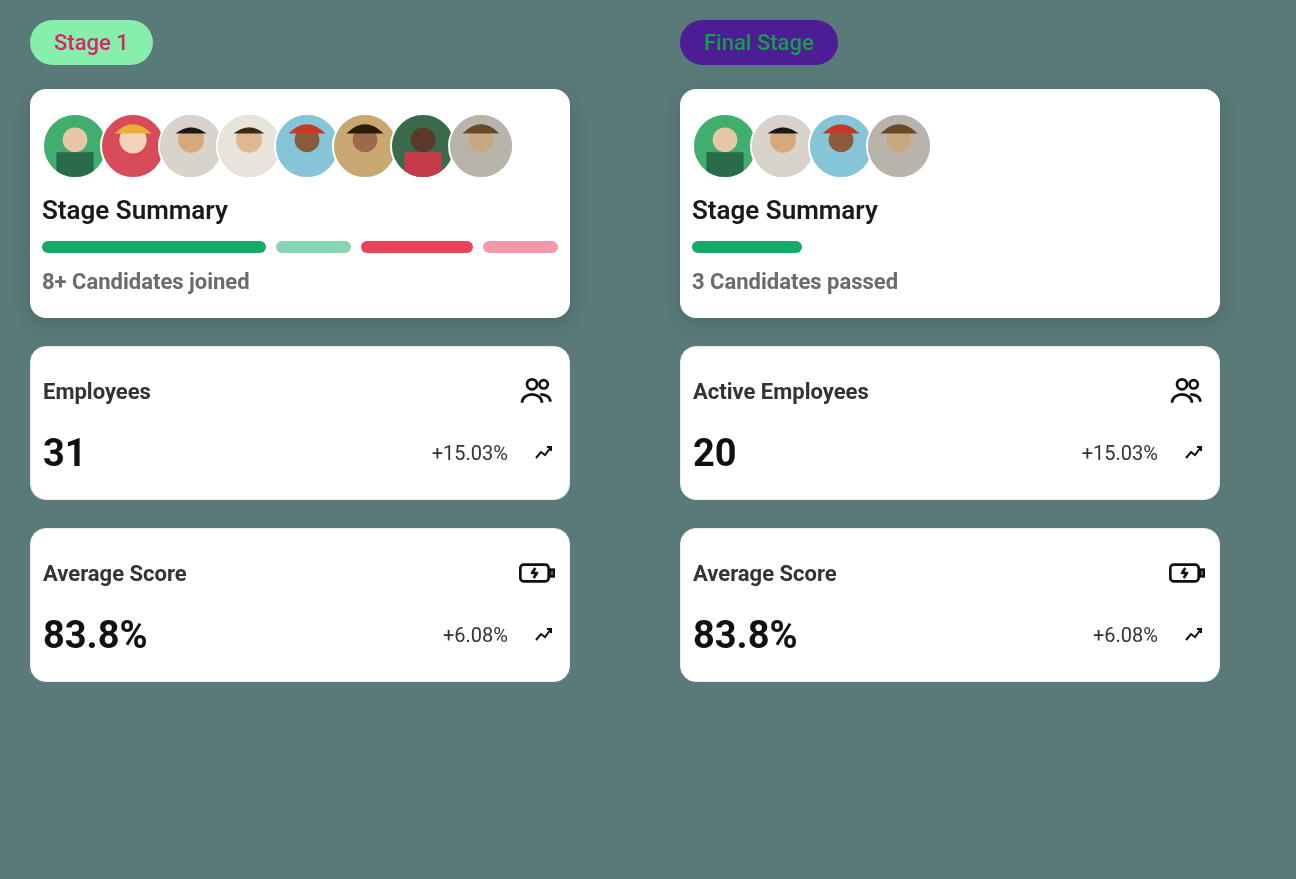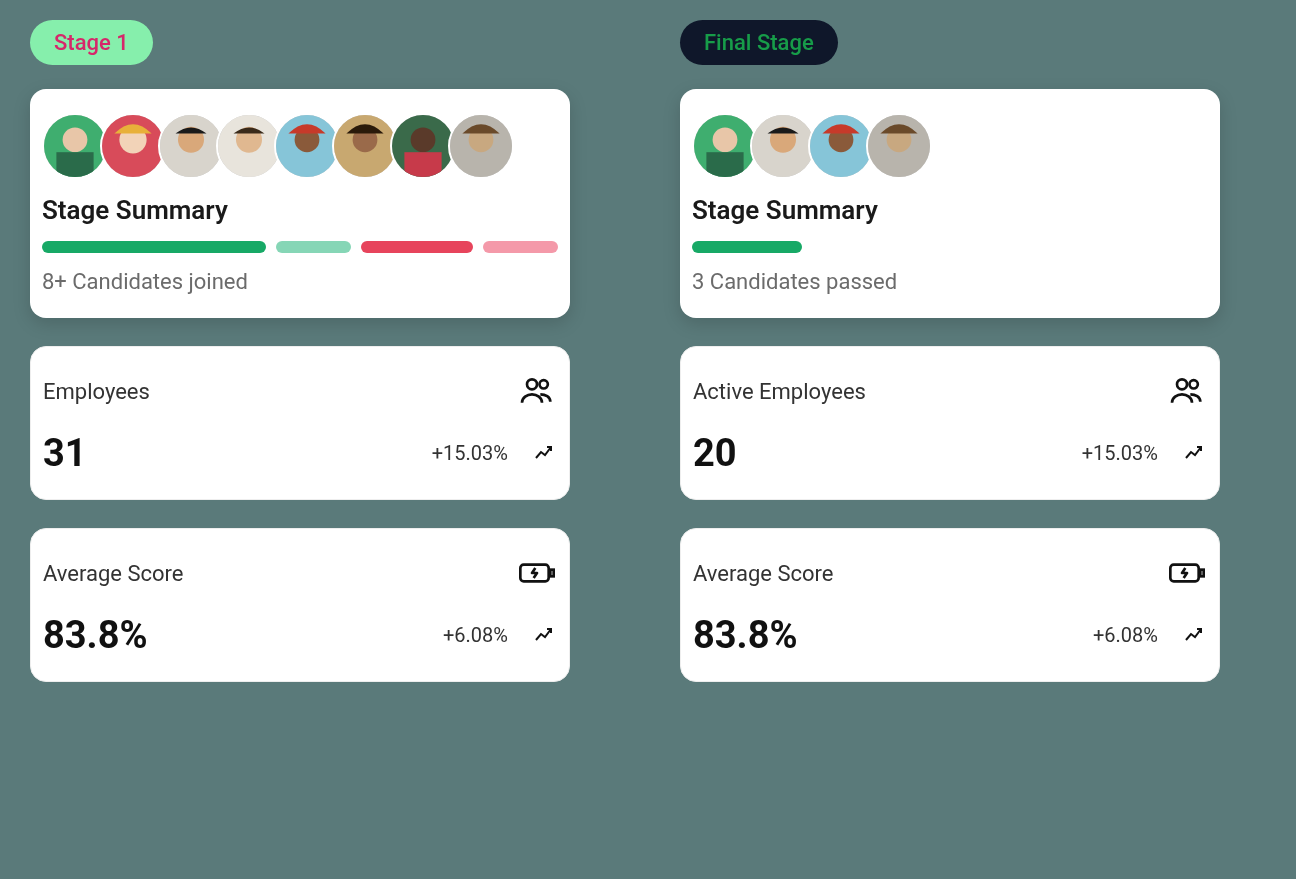--- a/index.html
+++ b/index.html
@@ -20,21 +20,21 @@
   .stage-badge {
     display: inline-block;
     padding: 10px 24px;
     border-radius: 999px;
     font-size: 22px;
     font-weight: 500;
     width: fit-content;
     margin-bottom: 24px;
   }
   .stage-badge.pink { background: #86efac; color: #d6276a; }
-  .stage-badge.green { background: #0f172a; color: #179c49; }
+  .stage-badge.green { background: #4c1d95; color: #179c49; }
 
   .card {
     background: #fff;
     border-radius: 16px;
     border: 1px solid #eee;
     padding: 24px 12px;
     margin-bottom: 28px;
   }
   .card.summary {
     box-shadow: 0 6px 18px rgba(0,0,0,0.15);
@@ -70,37 +70,37 @@
     gap: 10px;
     margin-bottom: 16px;
   }
   .progress-bars .bar {
     height: 12px;
     border-radius: 999px;
   }
   .summary-sub {
     font-size: 22px;
     color: #6b6b6b;
-    font-weight: 400;
+    font-weight: 700;
   }
 
   .metric-card {
     display: flex;
     flex-direction: column;
     gap: 20px;
   }
   .metric-header {
     display: flex;
     justify-content: space-between;
     align-items: center;
   }
   .metric-label {
     font-size: 22px;
     color: #333;
-    font-weight: 400;
+    font-weight: 700;
   }
   .metric-icon {
     width: 40px;
     height: 40px;
     display: flex;
     align-items: center;
     justify-content: center;
   }
   .metric-icon svg { width: 100%; height: 100%; }
   .metric-row {

